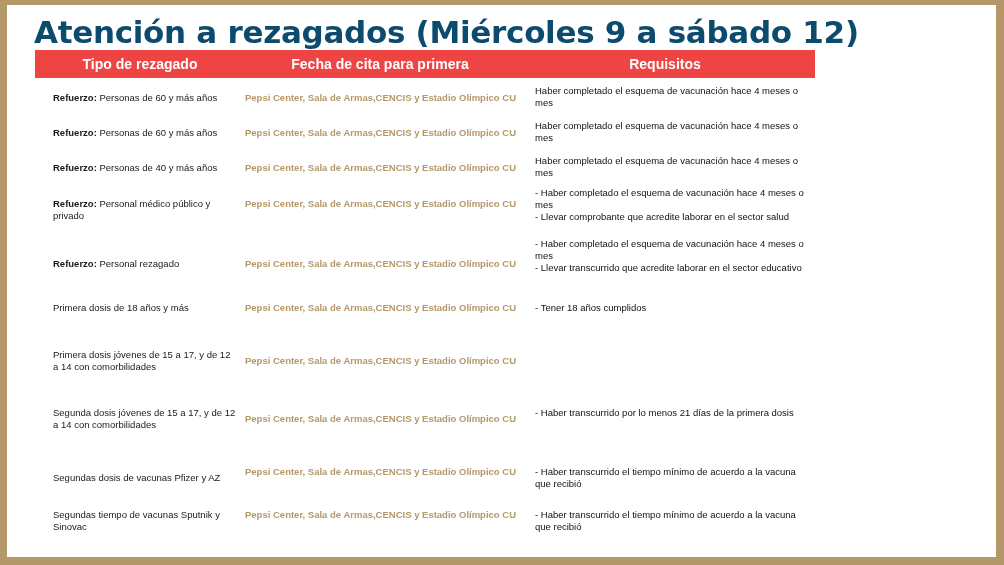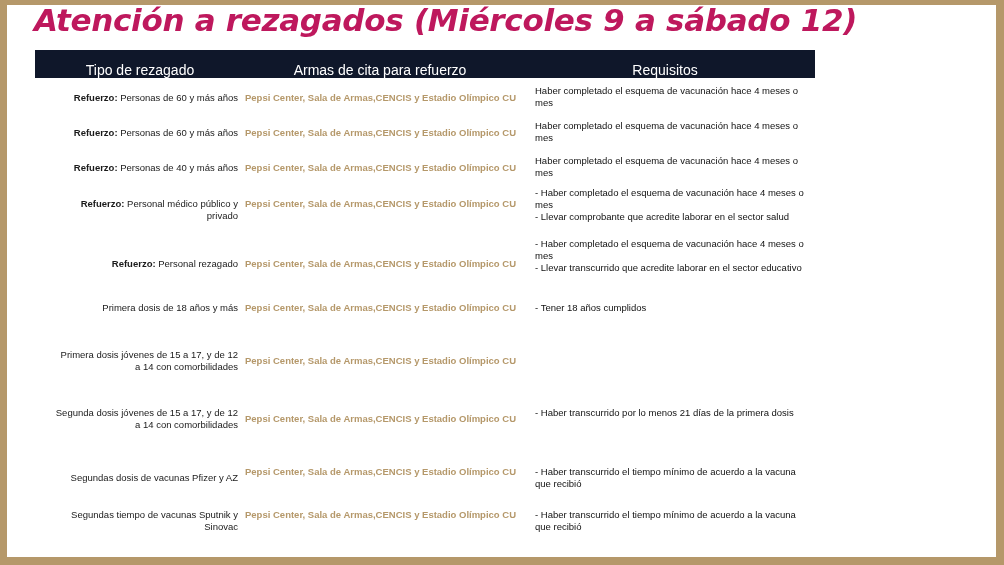--- a/index.html
+++ b/index.html
@@ -7,53 +7,53 @@
     body { position: relative; font-family: "Liberation Sans", sans-serif; }
     .frame {
       position: absolute; left: 0; top: 0; width: 1004px; height: 565px;
       border-top: 5px solid #b5986a;
       border-left: 7px solid #b5986a;
       border-right: 8px solid #b5986a;
       border-bottom: 8px solid #b5986a;
       background: #ffffff;
     }
     .title {
-      position: absolute; left: 34px; top: 0;
+      position: absolute; left: 34px; top: 12px;
       font-family: "DejaVu Sans", sans-serif;
       font-weight: bold; font-size: 31px; letter-spacing: -0.3px;
-      color: #be185d; white-space: nowrap; line-height: 40px; font-style: italic;
+      color: #0c4a6e; white-space: nowrap; line-height: 40px;
     }
     .table {
       position: absolute; left: 35px; top: 50px; width: 780px;
     }
     .thead {
-      display: flex; height: 28px; background: #0f172a; color: #ffffff;
-      font-weight: normal; font-size: 14px; align-items: flex-end;
+      display: flex; height: 28px; background: #ef4444; color: #ffffff;
+      font-weight: bold; font-size: 14px; align-items: center;
     }
     .thead .c1 { width: 210px; text-align: center; }
     .thead .c2 { width: 270px; text-align: center; }
     .thead .c3 { width: 300px; text-align: center; }
     .row { position: absolute; left: 0; width: 780px; font-size: 9.5px; line-height: 12px; }
     .cell { position: absolute; }
-    .c-tipo { left: 18px; width: 185px; color: #1a1a1a; text-align: right; }
+    .c-tipo { left: 18px; width: 185px; color: #1a1a1a; }
     .c-tipo b { font-weight: bold; }
     .c-lugar { left: 210px; width: 275px; color: #b5986a; font-weight: bold; white-space: nowrap; }
     .c-req { left: 500px; width: 275px; color: #111111; font-weight: normal; }
   </style>
 </head>
 <body>
 
 <div class="frame"></div>
 
 <h1 class="title">Atención a rezagados (Miércoles 9 a sábado 12)</h1>
 
 <div class="table">
   <div class="thead">
     <div class="c1">Tipo de rezagado</div>
-    <div class="c2">Armas de cita para refuerzo</div>
+    <div class="c2">Fecha de cita para primera</div>
     <div class="c3">Requisitos</div>
   </div>
 
   <div class="row" style="top:35px">
     <div class="cell c-tipo" style="top:7px"><b>Refuerzo:</b><span> Personas de 60 y más años</span></div>
     <div class="cell c-lugar" style="top:7px">Pepsi Center, Sala de Armas,CENCIS y Estadio Olímpico CU</div>
     <div class="cell c-req" style="top:0px">
         <div>Haber completado el esquema de vacunación hace 4 meses o mes</div>
       </div>
   </div>

